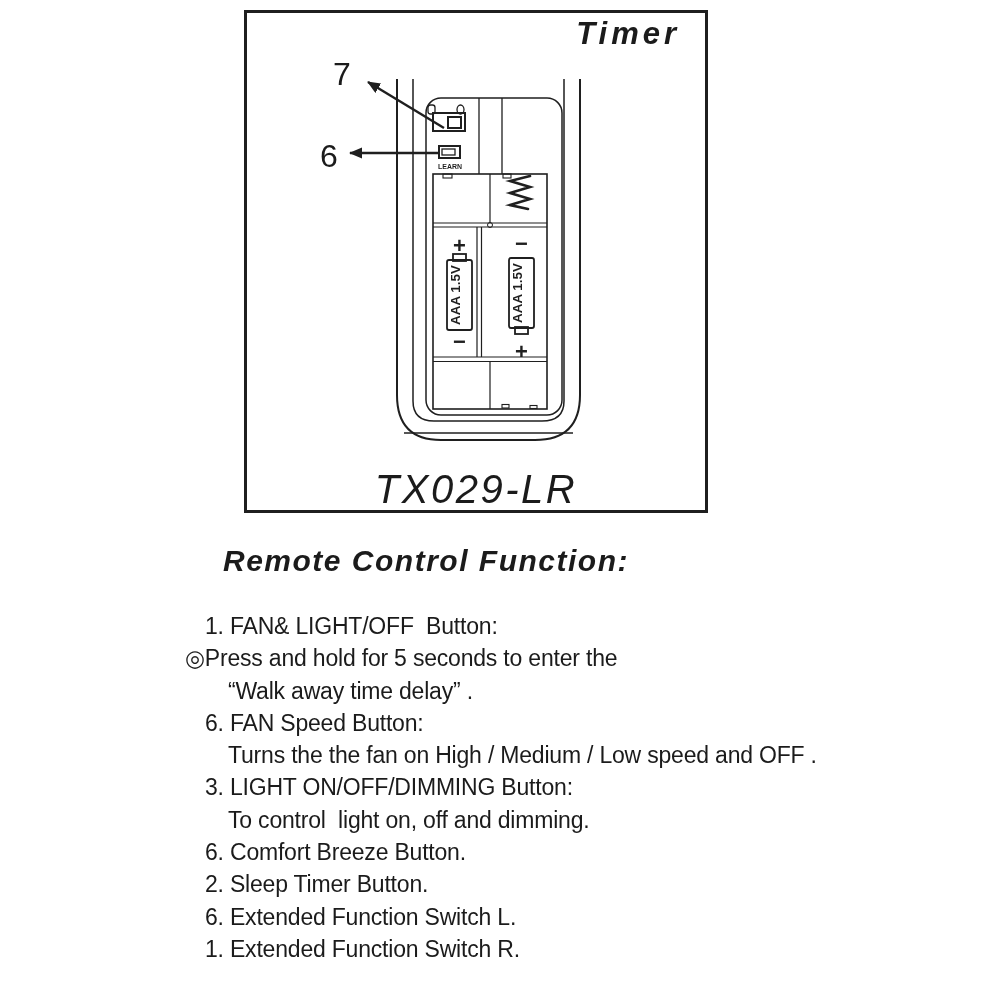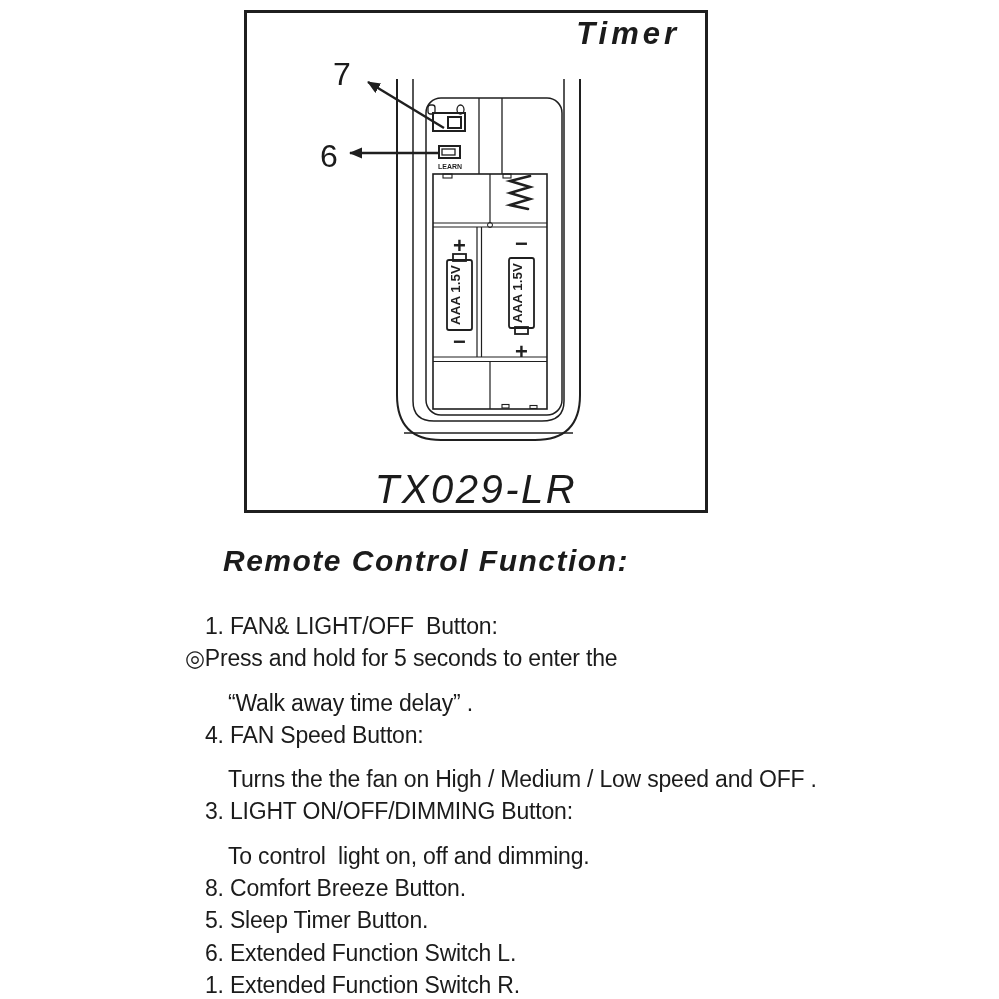--- a/index.html
+++ b/index.html
@@ -32,21 +32,21 @@
     position:absolute; left:223px; top:544px;
     font-size:30px; font-weight:bold; font-style:italic; letter-spacing:1.5px;
   }
   .func-list {
     position:absolute; left:185px; top:610px; width:640px;
     font-size:23px; line-height:32.3px; letter-spacing:-0.2px;
   }
   .func-list .row { white-space:pre; }
   .func-list .r-num    { padding-left:20px; }
   .func-list .r-bullet { padding-left:0; }
-  .func-list .r-indent { padding-left:43px;margin-top:12px; }
+  .func-list .r-indent { padding-left:43px; }
 
   svg .ln   { stroke:#1f1f1f; fill:none; }
   svg text  { fill:#1f1f1f; }
 </style>
 </head>
 <body>
 
 <div class="page">
 
   <div class="figure-box">
@@ -124,23 +124,23 @@
     <div class="callout callout-6">6</div>
     <div class="model-label">TX029-LR</div>
   </div>
 
   <div class="section-heading">Remote Control Function:</div>
 
   <div class="func-list">
     <div class="row r-num">1. FAN&amp; LIGHT/OFF  Button:</div>
     <div class="row r-bullet">◎Press and hold for 5 seconds to enter the</div>
     <div class="row r-indent">“Walk away time delay” .</div>
-    <div class="row r-num">4. FAN Speed Button:</div>
+    <div class="row r-num">6. FAN Speed Button:</div>
     <div class="row r-indent">Turns the the fan on High / Medium / Low speed and OFF .</div>
     <div class="row r-num">3. LIGHT ON/OFF/DIMMING Button:</div>
     <div class="row r-indent">To control  light on, off and dimming.</div>
-    <div class="row r-num">8. Comfort Breeze Button.</div>
-    <div class="row r-num">5. Sleep Timer Button.</div>
+    <div class="row r-num">6. Comfort Breeze Button.</div>
+    <div class="row r-num">2. Sleep Timer Button.</div>
     <div class="row r-num">6. Extended Function Switch L.</div>
     <div class="row r-num">1. Extended Function Switch R.</div>
   </div>
 
 </div>
 
 </body></html>

